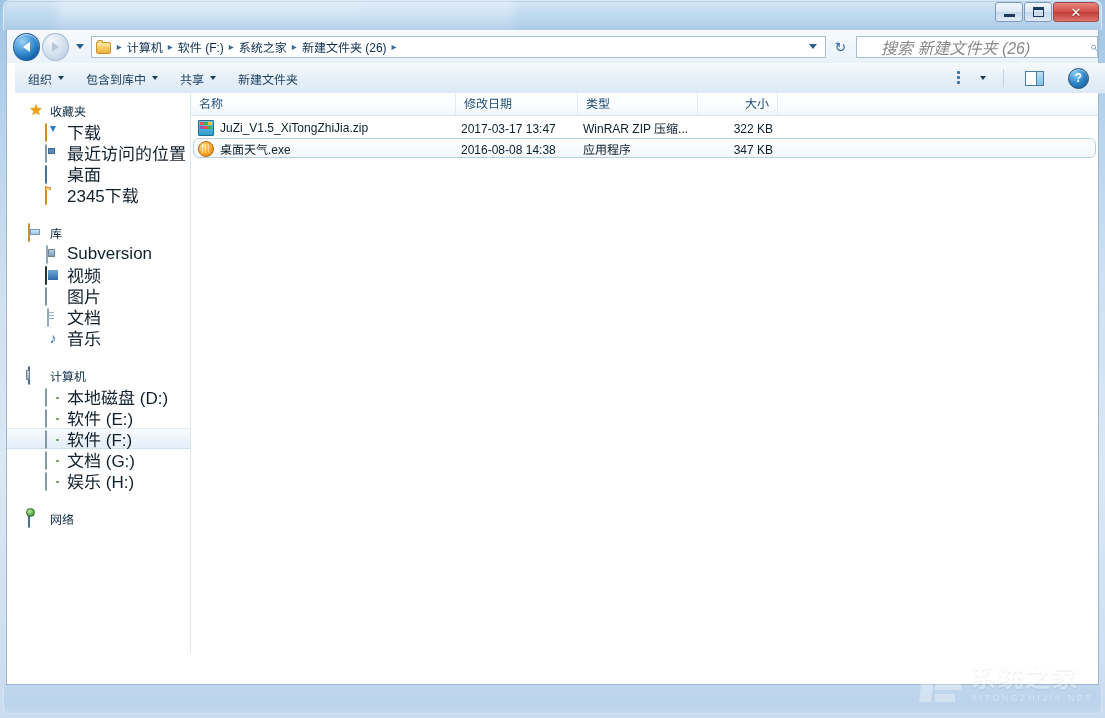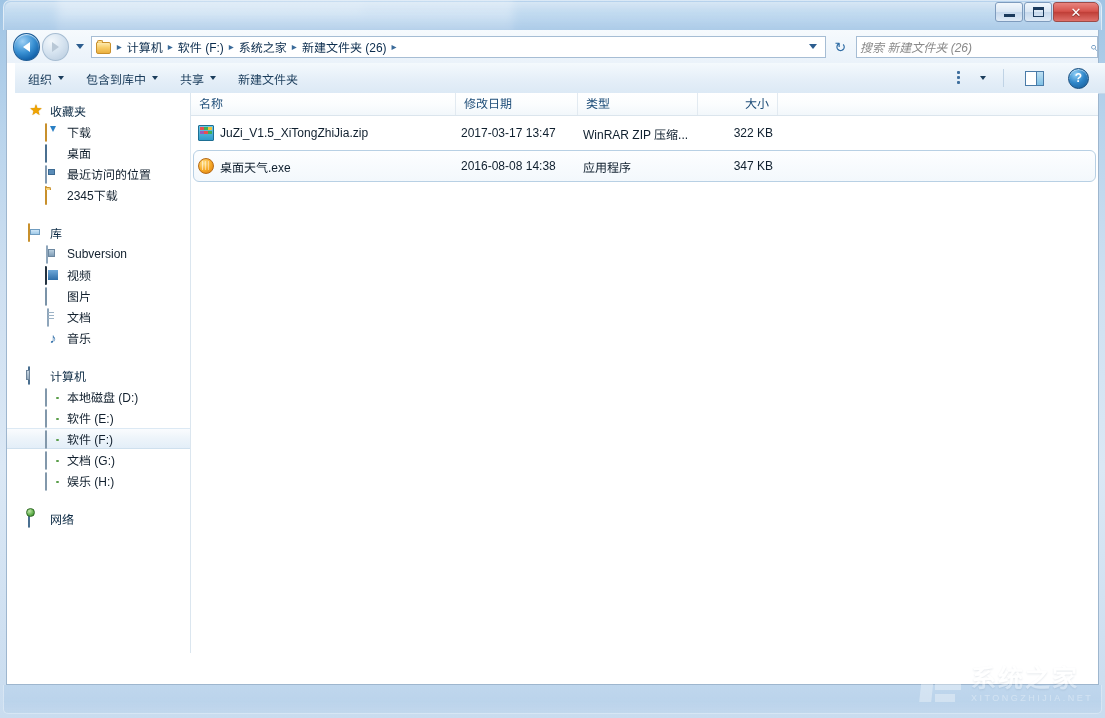--- a/index.html
+++ b/index.html
@@ -126,21 +126,21 @@
   .refresh-btn {
     margin-left: 4px; width: 22px; height: 22px;
     display: flex; align-items: center; justify-content: center;
     font-size: 14px; color: #2f6ca4;
   }
   .search-box {
     margin-left: 5px; height: 22px; flex: 0 0 242px;
     background: #fff; border: 1px solid #a6bdd4;
     display: flex; align-items: center; box-sizing: border-box;
   }
-  .search-ph { flex: 1; font-size: 12px; color: #8a8a8a; font-style: italic; padding-left: 3px; }
+  .search-ph { flex: 1; font-size: 16px; color: #8a8a8a; font-style: italic; padding-left: 24px; }
   .search-ico { padding-right: 7px; font-size: 13px; color: #4b7fb0; transform: scaleX(-1); }
 
   
   .toolbar {
     position: absolute; left: 8px; top: 33px; width: 1091px; height: 30px;
     background: linear-gradient(180deg,#f4f9fd 0%, #e5eff8 55%, #dce9f5 100%);
     border-bottom: 1px solid #c5d8e9;
     display: flex; align-items: center;
   }
   .tb-item {
@@ -188,21 +188,21 @@
     overflow: hidden; position: relative; padding-top: 6px; box-sizing: border-box;
   }
   .nav-group { margin-bottom: 2px; }
   .nav-head {
     display: flex; align-items: center; height: 22px; padding-left: 21px; gap: 6px;
   }
   .nav-head .lbl { font-size: 12px; color: #0d2b45; }
   .nav-child {
     display: flex; align-items: center; height: 21px; padding-left: 38px; gap: 6px;
   }
-  .nav-child .lbl { font-size: 12px; color: #12202e; white-space: nowrap; }
+  .nav-child .lbl { font-size: 17px; color: #12202e; white-space: nowrap; }
   .nav-child.selected {
     background: linear-gradient(180deg,#fafcfe 0%, #edf4fa 50%, #e3eef8 100%);
     border-top: 1px solid #dce9f4; border-bottom: 1px solid #cfe0ee;
     height: 19px;
   }
   .nav-gap { height: 14px; }
 
   
   .ico { width: 16px; height: 16px; flex: none; position: relative; }
   .ico-star {
@@ -333,21 +333,21 @@
     border-right: 1px solid #e2eaf1; height: 22px; line-height: 22px; box-sizing: border-box;
     white-space: nowrap; overflow: hidden;
   }
   .col.name { width: 265px; }
   .col.date { width: 122px; }
   .col.type { width: 120px; }
   .col.size { width: 80px; text-align: right; padding-right: 8px; padding-left: 0; }
   .col.spacer { flex: 1; border-right: none; }
 
   .row {
-    display: flex; align-items: center; height: 32px;
+    display: flex; align-items: flex-end; height: 20px;
     border: 1px solid transparent; box-sizing: border-box; margin: 1px 2px 0 2px;
   }
   .row.selected {
     background: linear-gradient(180deg,#fdfeff 0%, #f3f8fc 100%);
     border: 1px solid #b8d0e4; border-radius: 6px;
   }
   .cell { font-size: 12px; color: #0f1f2e; box-sizing: border-box; white-space: nowrap; overflow: hidden; }
   .cell.name { width: 263px; display: flex; align-items: center; gap: 6px; padding-left: 4px; }
   .cell.date { width: 122px; padding-left: 4px; }
   .cell.type { width: 120px; padding-left: 4px; }
@@ -554,26 +554,26 @@
         <div class="nav-group">
           <div class="nav-head">
             <span class="ico ico-star">★</span>
             <span class="lbl">收藏夹</span>
           </div>
           <div class="nav-child">
             <span class="ico"><span class="ico-dl"></span></span>
             <span class="lbl">下载</span>
           </div>
           <div class="nav-child">
+            <span class="ico"><span class="ico-recent"></span></span>
+            <span class="lbl">最近访问的位置</span>
+          </div>
+          <div class="nav-child">
             <span class="ico"><span class="ico-monitor"></span></span>
             <span class="lbl">桌面</span>
-          </div>
-          <div class="nav-child">
-            <span class="ico"><span class="ico-recent"></span></span>
-            <span class="lbl">最近访问的位置</span>
           </div>
           <div class="nav-child">
             <span class="ico"><span class="ico-folder"></span></span>
             <span class="lbl">2345下载</span>
           </div>
         </div>
 
         <div class="nav-gap"></div>
 
         <div class="nav-group">

